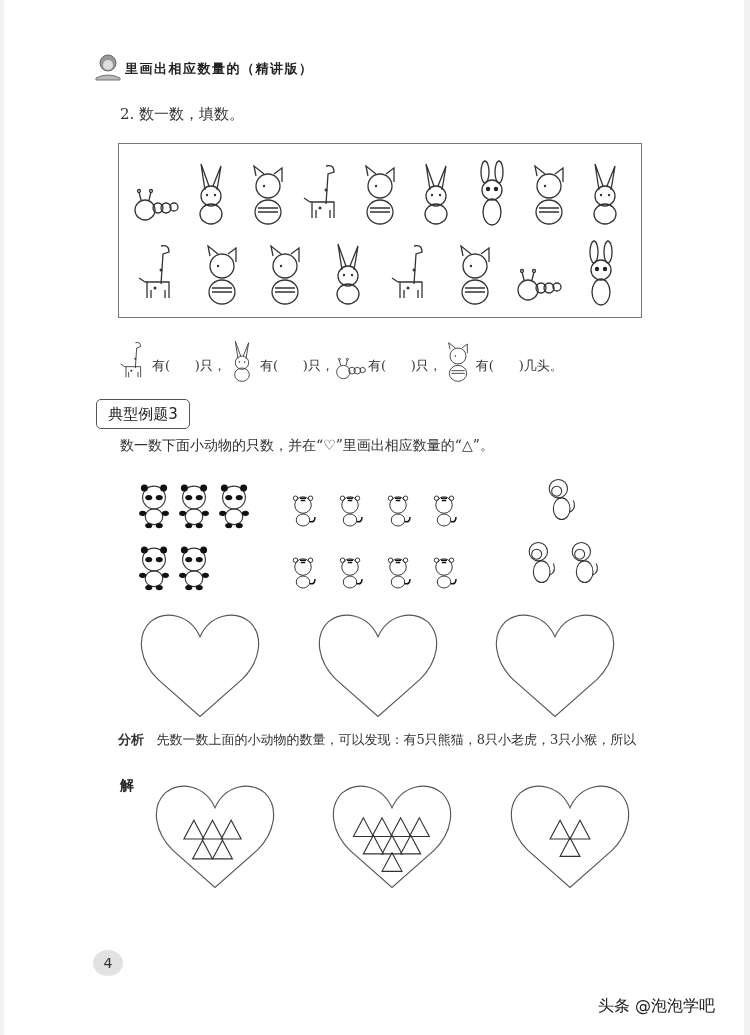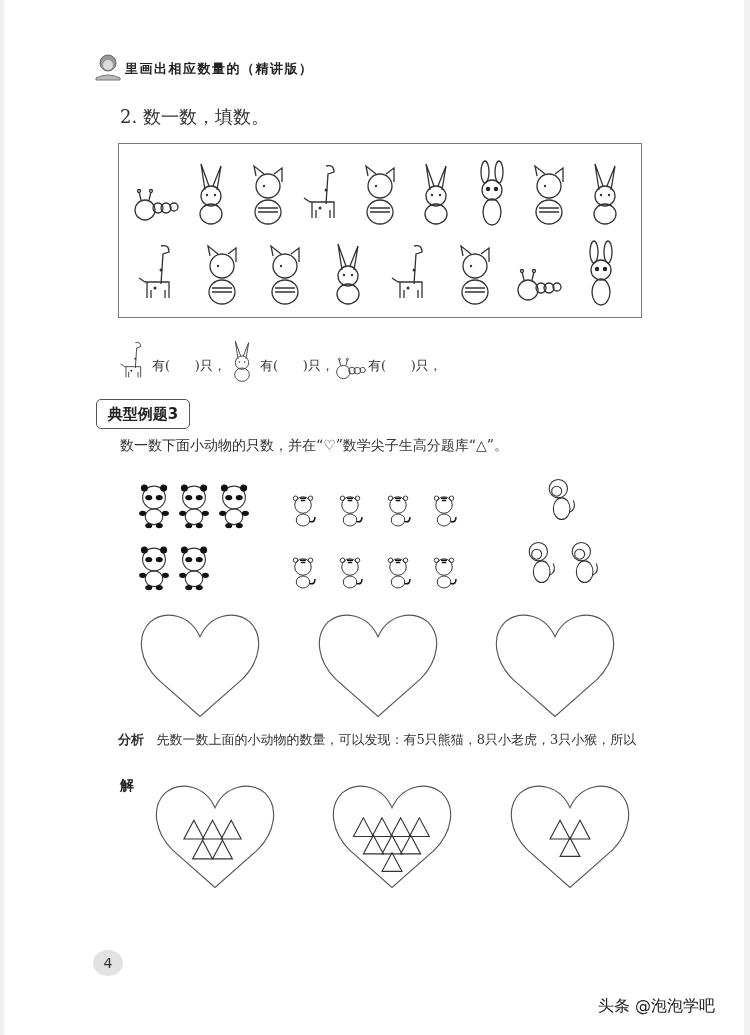--- a/index.html
+++ b/index.html
@@ -3,32 +3,32 @@
 <meta charset="utf-8">
 <style>
   html,body{margin:0;padding:0;}
   body{width:750px;height:1035px;background:#fff;position:relative;overflow:hidden;
        font-family:"DejaVu Serif","Liberation Serif",serif;color:#222;}
   .abs{position:absolute;}
   .left-edge{left:0;top:0;width:4px;height:1035px;background:#f0f0f0;}
   .right-edge{right:0;top:0;width:6px;height:1035px;background:#f2f2f2;}
   .logo{left:93px;top:52px;width:30px;height:30px;}
   .book-title{left:125px;top:60px;font-size:13px;font-weight:bold;letter-spacing:1.5px;font-family:"DejaVu Sans",sans-serif;}
-  .q-title{left:120px;top:105px;font-size:18px;color:#333;}
+  .q-title{left:120px;top:105px;font-size:15px;color:#333;}
   .animal-box{left:118px;top:143px;width:522px;height:173px;border:1.5px solid #777;}
   .animal-row{position:absolute;left:0;width:100%;display:flex;justify-content:space-around;align-items:flex-end;}
   .row1{top:10px;height:72px;padding:0 8px;box-sizing:border-box;}
   .row2{top:88px;height:74px;padding:0 8px;box-sizing:border-box;}
   .animal{width:48px;height:68px;}
   .fill-line{left:118px;top:335px;width:520px;height:52px;display:flex;align-items:flex-start;font-size:13px;color:#333;}
   .fill-line .seg{display:flex;align-items:flex-end;}
   .fill-line .ico{width:32px;height:50px;margin-right:2px;}
   .fill-line .txt{padding-bottom:10px;white-space:pre;}
   .example-tag{left:96px;top:399px;width:92px;height:28px;border:1.5px solid #555;border-radius:5px;
-       font-family:"DejaVu Sans",sans-serif;font-weight:bold;font-size:15px;display:flex;align-items:center;justify-content:center;text-align:right;}
+       font-family:"DejaVu Sans",sans-serif;font-weight:normal;font-size:15px;display:flex;align-items:center;justify-content:center;text-align:right;}
   .prompt{left:120px;top:437px;font-size:14px;color:#333;}
   .heart{position:absolute;}
   .analysis{left:118px;top:727px;width:560px;font-size:13px;line-height:25px;color:#333;}
   .analysis b{font-family:Liberation Mono, monospace;}
   .sol-label{left:120px;top:777px;font-size:14px;font-weight:bold;font-family:"DejaVu Sans",sans-serif;}
   .page-num{left:93px;top:950px;width:30px;height:26px;background:#e2e2e2;border-radius:50%;
        display:flex;align-items:center;justify-content:center;font-family:"DejaVu Sans",sans-serif;font-size:14px;color:#333;}
   .watermark{left:598px;top:996px;font-family:"DejaVu Sans",sans-serif;font-size:16px;color:#222;
        text-shadow:1px 1px 0 #fff,-1px -1px 0 #fff;}
 </style>
@@ -199,24 +199,34 @@
           <circle cx="14" cy="50" r="10" fill="none" stroke="#333" stroke-width="1.3"></circle>
           <circle cx="27" cy="48" r="5" fill="none" stroke="#333" stroke-width="1.3"></circle>
           <circle cx="35" cy="48" r="5" fill="none" stroke="#333" stroke-width="1.3"></circle>
           <circle cx="43" cy="47" r="4" fill="none" stroke="#333" stroke-width="1.3"></circle>
           <path d="M10 40 L8 32 M18 40 L20 32" fill="none" stroke="#333" stroke-width="1.3"></path>
           <circle cx="8" cy="31" r="1.5" fill="none" stroke="#333" stroke-width="1.3"></circle>
           <circle cx="20" cy="31" r="1.5" fill="none" stroke="#333" stroke-width="1.3"></circle>
         </svg></span>
       <span class="txt">有(      )只，</span>
     </div>
+    <div class="seg">
+      <span class="ico"><svg width="32" height="50" viewBox="0 0 48 64">
+          <path d="M12 16 L10 6 L20 14 M30 14 L38 8 L38 22" fill="none" stroke="#333" stroke-width="1.3"></path>
+          <circle cx="24" cy="26" r="12" fill="none" stroke="#333" stroke-width="1.3"></circle>
+          <ellipse cx="24" cy="52" rx="13" ry="12" fill="none" stroke="#333" stroke-width="1.3"></ellipse>
+          <path d="M14 48 H34 M14 52 H34" fill="none" stroke="#333" stroke-width="1.3"></path>
+          <circle cx="20" cy="26" r="1.2" fill="#333"></circle>
+        </svg></span>
+      <span class="txt">有(      )几头。</span>
+    </div>
   </div>
 
 <div class="abs example-tag">典型例题3</div>
-<div class="abs prompt">数一数下面小动物的只数，并在“♡”数学尖子生高分题库“△”。</div>
+<div class="abs prompt">数一数下面小动物的只数，并在“♡”里画出相应数量的“△”。</div>
 
 <div id="pictures">
     <div class="abs" style="left: 133px; top: 480px;"><svg width="42" height="56" viewBox="0 0 48 64">
         <circle cx="24" cy="20" r="13" fill="none" stroke="#333" stroke-width="1.3"></circle>
         <circle cx="13" cy="9" r="4" fill="#111"></circle>
         <circle cx="35" cy="9" r="4" fill="#111"></circle>
         <ellipse cx="18" cy="20" rx="4" ry="3" fill="#111"></ellipse>
         <ellipse cx="30" cy="20" rx="4" ry="3" fill="#111"></ellipse>
         <ellipse cx="24" cy="42" rx="10" ry="9" fill="none" stroke="#333" stroke-width="1.3"></ellipse>
         <ellipse cx="11" cy="38" rx="4" ry="3" fill="#111"></ellipse>

